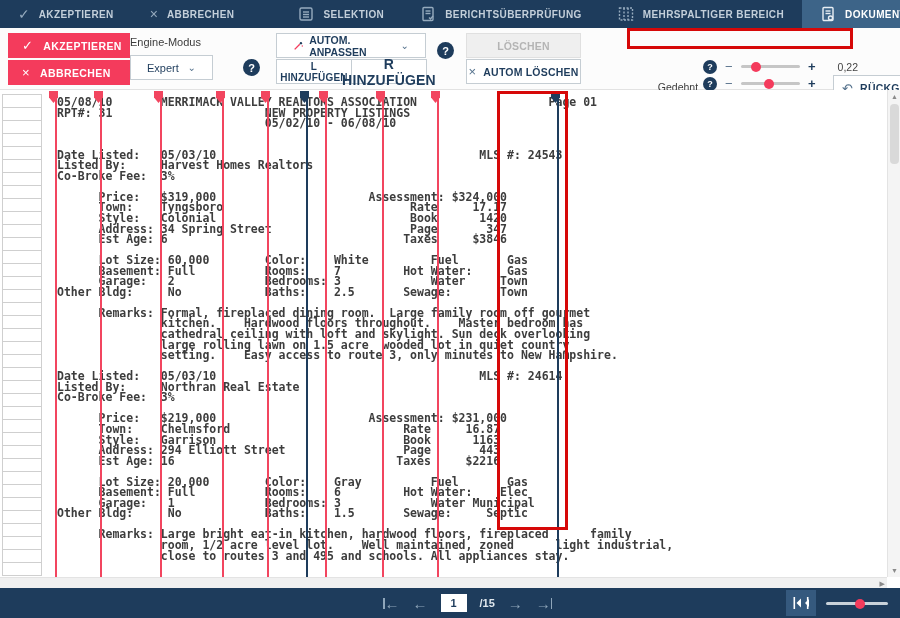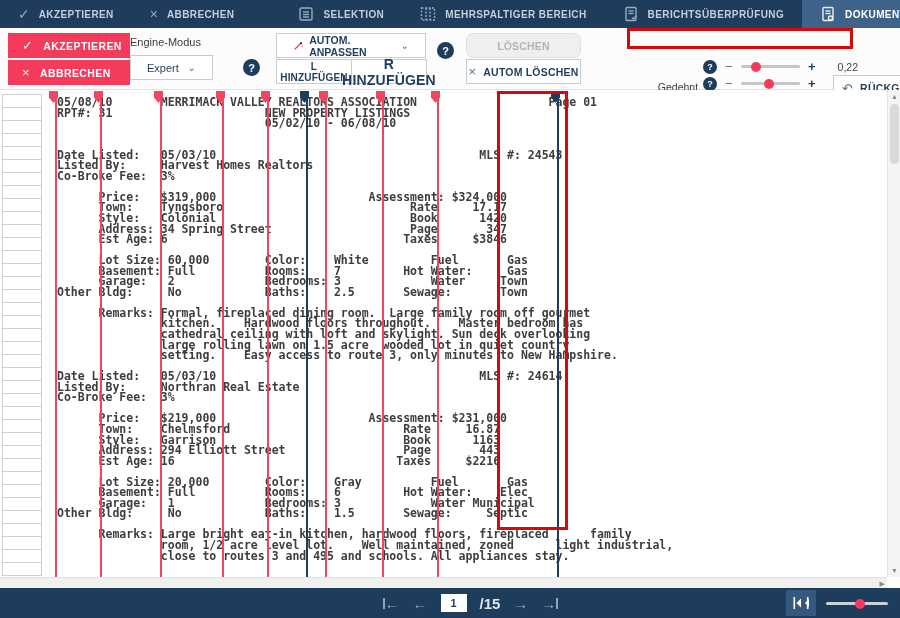--- a/index.html
+++ b/index.html
@@ -25,21 +25,21 @@
   #accept-btn { top:5px; }
   #cancel-btn { top:32px; }
 
   .field-label { position:absolute; font-size:11px; color:#3c3c3c; }
   .combo { position:absolute; background:#fff; border:1px solid #c5cdd3; color:#1e3c5c; font-size:11px; display:flex; align-items:center; padding:0 16px; cursor:pointer; }
   .combo .chev { margin-left:auto; color:#5a7астр08; }
   .chev { color:#54718c; font-size:10px; margin-left:auto; }
   .help-circle { position:absolute; width:17px; height:17px; border-radius:50%; background:#1e3c5c; color:#fff; font-size:11px; font-weight:bold; display:flex; align-items:center; justify-content:center; cursor:pointer; }
 
   .wbtn { position:absolute; background:#fff; border:1px solid #c5cdd3; color:#1e3c5c; font-size:10.5px; font-weight:bold; display:flex; align-items:center; justify-content:center; gap:7px; cursor:pointer; letter-spacing:.2px; }
-  .wbtn.disabled { background:#efefef; border-color:#e0e0e0; color:#b4b4b4; cursor:default;border-radius:7px; }
+  .wbtn.disabled { background:#efefef; border-color:#e0e0e0; color:#b4b4b4; cursor:default; }
   .x-ico { color:#54718c; font-weight:normal; font-size:13px; }
 
   
   .slider-block { position:absolute; left:598px; top:30px; width:260px; }
   .slider-row { position:relative; height:17px; display:flex; align-items:center; }
   .sl-label { width:108px; text-align:right; font-size:10.5px; color:#3c3c3c; white-space:nowrap;margin-top:40px; }
   .sl-help { position:static; width:14px; height:14px; font-size:9px; margin-left:5px; flex:none; border-radius:50%; background:#1e3c5c; color:#fff; display:flex; align-items:center; justify-content:center; font-weight:bold; cursor:pointer; }
   .sl-minus { margin-left:8px; color:#56708a; font-size:13px; cursor:pointer; }
   .sl-track { position:relative; margin-left:8px; width:64px; height:3px; background:#c6c6c6; border-radius:2px; cursor:pointer; }
   .sl-thumb { position:absolute; top:-3.5px; width:10px; height:10px; border-radius:50%; background:#f43b5c; transform:translateX(-5px); cursor:pointer; }
@@ -73,21 +73,21 @@
   .vthumb { position:absolute; left:2px; top:14px; width:9px; height:60px; background:#d9d9d9; border-radius:4px; }
   .hscroll { position:absolute; left:0; bottom:0; width:887px; height:11px; background:#f0f0f0; border-top:1px solid #e3e3e3; }
   .hscroll .arr { position:absolute; right:2px; top:0; height:11px; color:#8a8a8a; font-size:7px; display:flex; align-items:center; cursor:pointer; }
 
   
   .statusbar { position:absolute; left:0; top:588px; width:900px; height:30px; background:#1e3c5c; display:flex; align-items:center; }
   .pager { position:absolute; left:383px; display:flex; align-items:center; gap:13px; }
   .pg-btn { color:#8fa6ba; font-size:15px; cursor:pointer; line-height:1; display:flex; align-items:center; }
   .pg-btn .bar { display:inline-block; width:1.5px; height:11px; background:#8fa6ba; }
   .page-input { width:26px; height:18px; border:none; background:#fff; color:#1e3c5c; font-size:11px; font-weight:bold; text-align:center; }
-  .page-total { color:#dfe7ee; font-size:15px; font-weight:bold; }
+  .page-total { color:#dfe7ee; font-size:11px; font-weight:bold; }
   .fit-btn { position:absolute; left:786px; top:2px; width:30px; height:26px; background:#35597e; display:flex; align-items:center; justify-content:center; cursor:pointer; }
   .zoom-track { position:absolute; left:826px; top:14px; width:62px; height:3px; background:#c9d2da; border-radius:2px; cursor:pointer; }
   .zoom-thumb { position:absolute; top:-3.5px; left:55%; width:10px; height:10px; border-radius:50%; background:#f43b5c; transform:translateX(-5px); cursor:pointer; }
 </style>
 </head>
 <body>
 
 <div id="app">
 
   <div class="topbar">
@@ -103,34 +103,34 @@
       <svg class="tb-svg" viewBox="0 0 16 16">
         <rect x="2" y="2" width="12" height="12" rx="1.5"></rect>
           <line x1="5" y1="6" x2="11" y2="6"></line>
           <line x1="5" y1="8.5" x2="11" y2="8.5"></line>
           <line x1="5" y1="11" x2="11" y2="11"></line>
       </svg>
       <span class="tb-label">SELEKTION</span>
     </div>
     <div class="topbar-item">
       <svg class="tb-svg" viewBox="0 0 16 16">
-        <rect x="1.5" y="2" width="13" height="12" stroke-dasharray="2 1.5"></rect>
-          <line x1="6" y1="2" x2="6" y2="14" stroke-dasharray="2 1.5"></line>
-          <line x1="10" y1="2" x2="10" y2="14" stroke-dasharray="2 1.5"></line>
-      </svg>
-      <span class="tb-label">MEHRSPALTIGER BEREICH</span>
-    </div>
-    <div class="topbar-item">
-      <svg class="tb-svg" viewBox="0 0 16 16">
         <rect x="3" y="1.5" width="10" height="13" rx="1"></rect>
           <line x1="5.5" y1="5" x2="10.5" y2="5"></line>
           <line x1="5.5" y1="7.5" x2="10.5" y2="7.5"></line>
           <polyline points="9,11.5 10.5,13 13,10"></polyline>
       </svg>
       <span class="tb-label">BERICHTSÜBERPRÜFUNG</span>
+    </div>
+    <div class="topbar-item">
+      <svg class="tb-svg" viewBox="0 0 16 16">
+        <rect x="1.5" y="2" width="13" height="12" stroke-dasharray="2 1.5"></rect>
+          <line x1="6" y1="2" x2="6" y2="14" stroke-dasharray="2 1.5"></line>
+          <line x1="10" y1="2" x2="10" y2="14" stroke-dasharray="2 1.5"></line>
+      </svg>
+      <span class="tb-label">MEHRSPALTIGER BEREICH</span>
     </div>
     <div class="topbar-item active">
       <svg class="tb-svg" viewBox="0 0 16 16">
         <rect x="3" y="1.5" width="10" height="13" rx="1"></rect>
           <line x1="5.5" y1="5" x2="10.5" y2="5"></line>
           <line x1="5.5" y1="7.5" x2="10.5" y2="7.5"></line>
           <circle cx="10.5" cy="12" r="2"></circle>
       </svg>
       <span class="tb-label">DOKUMENTOPTIONEN</span>
     </div>
@@ -141,21 +141,21 @@
 
     <button class="pink-btn" id="accept-btn">
       <span class="pb-ico">✓</span>
       <span>AKZEPTIEREN</span>
     </button>
     <button class="pink-btn" id="cancel-btn">
       <span class="pb-ico">×</span>
       <span>ABBRECHEN</span>
     </button>
 
-    <span class="field-label" style="left:122px; top:8px;padding-left:8px;">Engine-Modus</span>
+    <span class="field-label" style="left:130px; top:8px;">Engine-Modus</span>
     <div class="combo" style="left:130px; top:27px; width:83px; height:25px;">
       <span>Expert</span>
       <span class="chev">⌄</span>
     </div>
     <div class="help-circle" style="left:243px; top:31px;">
       <span>?</span>
     </div>
 
     <div class="combo" style="left:276px; top:5px; width:150px; height:25px; gap:6px;">
       <svg width="12" height="12" viewBox="0 0 12 12">

